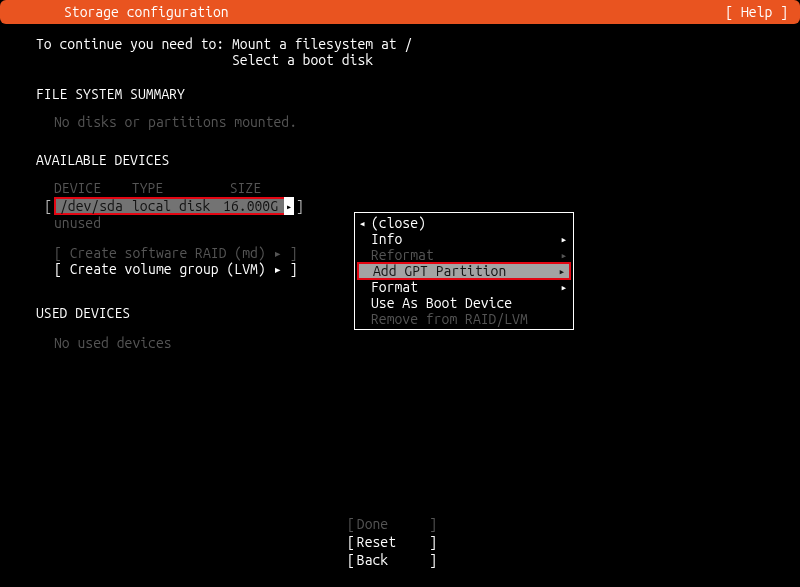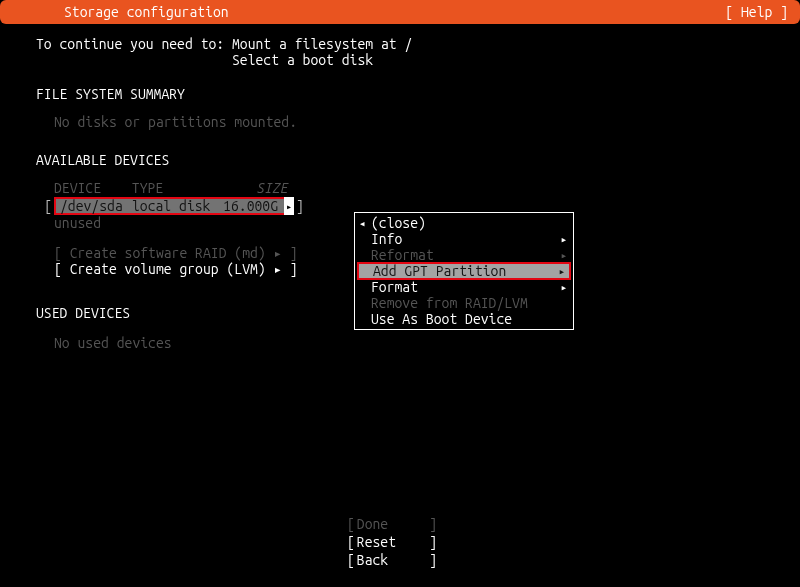--- a/index.html
+++ b/index.html
@@ -28,21 +28,21 @@
   }
   .dim { color: #555; }
   .instructions { margin-bottom: 18px; }
   .instructions .line2 { padding-left: 196px; }
   .section-title { margin-bottom: 12px; }
   .fs-summary { padding-left: 18px; margin-bottom: 22px; }
   .col-headers { padding-left: 18px; }
   .col-headers span { display: inline-block; }
   .col-device { width: 70px; }
   .col-type { width: 90px; }
-  .col-size { width: 58px; text-align: right; font-style: italic; }
+  .col-size { width: 58px; text-align: left; }
   .device-row {
     display: flex;
     align-items: center;
     margin: 1px 0 0 0;
     height: 18px;
   }
   .device-row .row-inner {
     display: inline-flex;
     align-items: center;
     background: #737373;
@@ -177,28 +177,28 @@
   <div class="menu-item selected">
     <span class="lead"></span>
     <span class="label">Add GPT Partition</span>
     <span class="tail">▸</span>
   </div>
   <div class="menu-item">
     <span class="lead"></span>
     <span class="label">Format</span>
     <span class="tail">▸</span>
   </div>
+  <div class="menu-item">
+    <span class="lead"></span>
+    <span class="label">Use As Boot Device</span>
+    <span class="tail"></span>
+  </div>
   <div class="menu-item disabled">
     <span class="lead"></span>
     <span class="label">Remove from RAID/LVM</span>
-    <span class="tail"></span>
-  </div>
-  <div class="menu-item">
-    <span class="lead"></span>
-    <span class="label">Use As Boot Device</span>
     <span class="tail"></span>
   </div>
 </div>
 
 <div class="footer-actions">
   <div class="dim"><span class="bracket-l">[</span><span>Done</span><span class="bracket-r" style="float:right">]</span></div><br>
   <div><span class="bracket-l">[</span><span>Reset</span><span class="bracket-r" style="float:right">]</span></div><br>
   <div><span class="bracket-l">[</span><span>Back</span><span class="bracket-r" style="float:right">]</span></div>
 </div>
 

